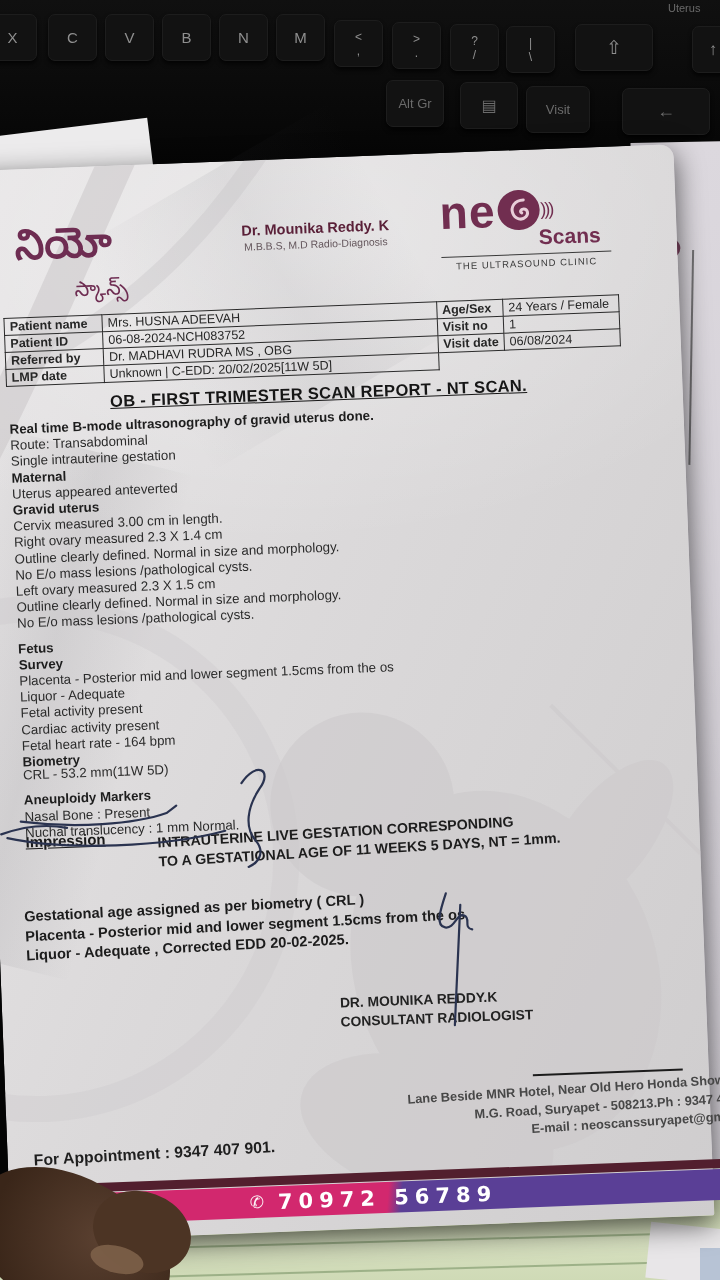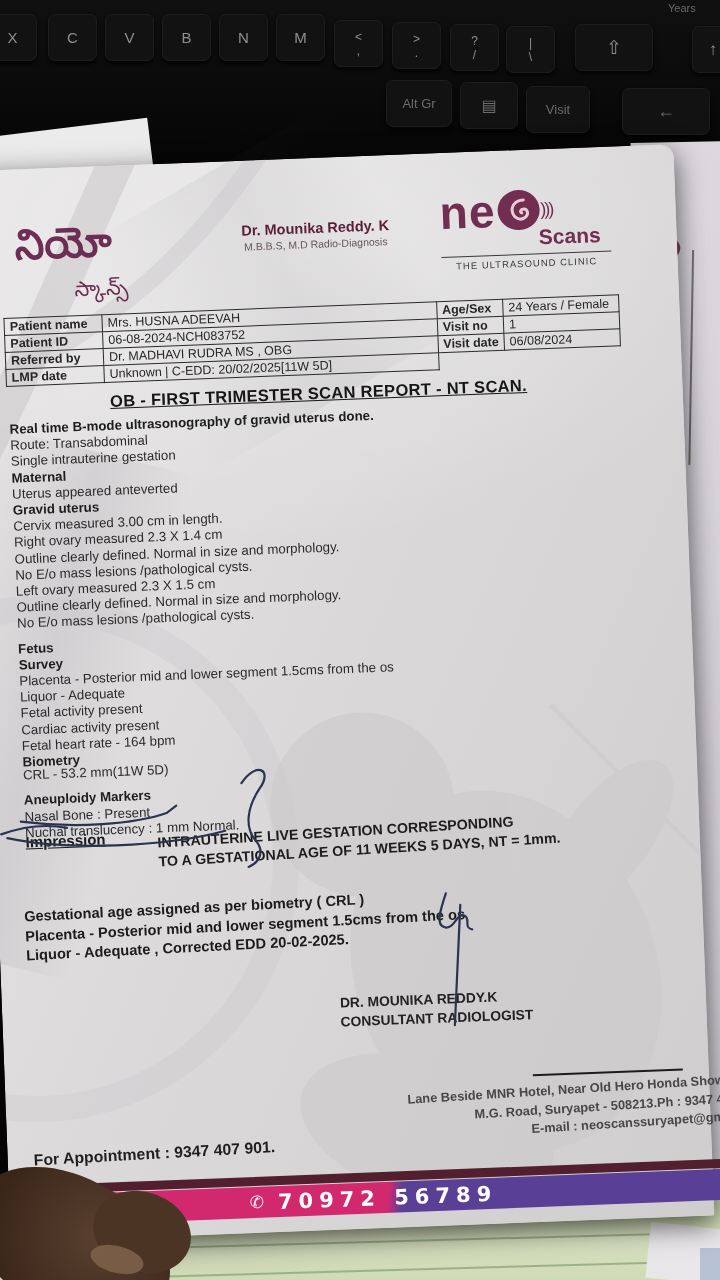--- a/index.html
+++ b/index.html
@@ -112,21 +112,21 @@
     background:#4c3424;transform:rotate(20deg);z-index:5;}
   .nail{position:absolute;left:90px;top:1246px;width:54px;height:27px;border-radius:50%;
     background:#7d6049;opacity:.9;transform:rotate(14deg);z-index:6;}
 </style>
 </head>
 <body>
 
 <div class="stage">
 
   <div class="keyboard">
-    <div class="del" style="left:668px;top:2px;">Years</div>
+    <div class="del" style="left:668px;top:2px;">Uterus</div>
     <div class="key" style="left:-12px;top:14px;">X</div>
     <div class="key" style="left:48px;top:14px;">C</div>
     <div class="key" style="left:105px;top:14px;">V</div>
     <div class="key" style="left:162px;top:14px;">B</div>
     <div class="key" style="left:219px;top:14px;">N</div>
     <div class="key" style="left:276px;top:14px;">M</div>
     <div class="key" style="left:334px;top:20px;">
       <span class="stack">
           <span>&lt;</span>
           <span>,</span>
@@ -145,21 +145,21 @@
         </span>
       </div>
     <div class="key" style="left:506px;top:26px;">
       <span class="stack">
           <span>|</span>
           <span>\</span>
         </span>
       </div>
     <div class="key" style="left:575px;top:24px;width:78px;font-size:19px;">⇧</div>
     <div class="key" style="left:692px;top:26px;width:42px;font-size:17px;">↑</div>
-    <div class="key dim" style="left:386px;top:80px;width:66px;font-size:13px;">Alt Gr</div>
+    <div class="key dim" style="left:386px;top:80px;width:58px;font-size:13px;">Alt Gr</div>
     <div class="key dim" style="left:460px;top:82px;width:58px;font-size:16px;">▤</div>
     <div class="key dim" style="left:526px;top:86px;width:64px;font-size:13px;">Visit</div>
     <div class="key dim" style="left:622px;top:88px;width:88px;font-size:18px;">←</div>
   </div>
 
   <div class="sheet-behind-right">
     <div class="sheet-dot"></div>
     <div class="sheet-line"></div>
   </div>
   <div class="sheet-behind-left"></div>

